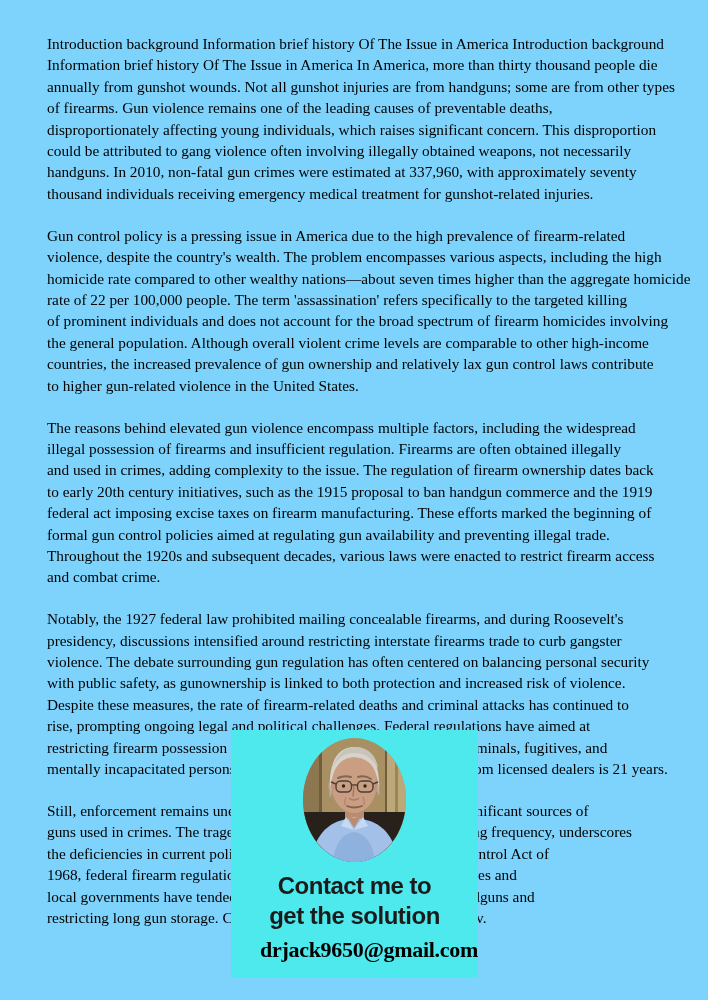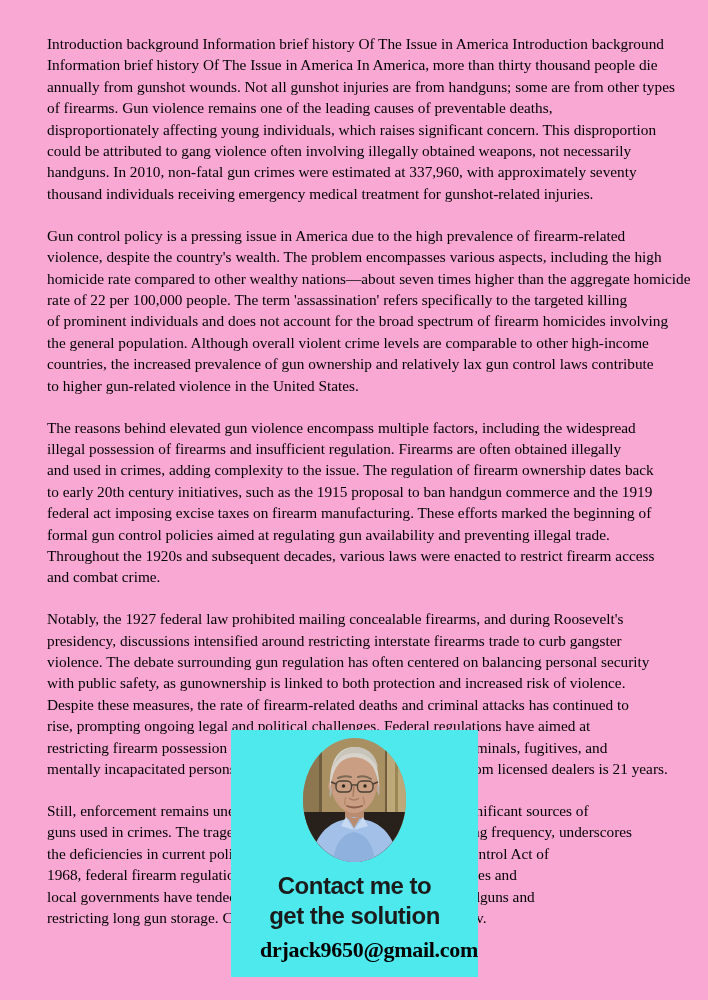--- a/index.html
+++ b/index.html
@@ -61,21 +61,21 @@
     font-size: 22px;
     line-height: 26px;
     letter-spacing: -0.3px;
     color: #000000;
     text-align: right;
   }
 </style>
 </head>
 <body>
 
-<div class="page" style="background-color: #f9a8d4;">
+<div class="page" style="background-color: #7dd3fc;">
 
   <article class="doc" style="color: rgb(0, 0, 0);">
     <p>Introduction background Information brief history Of The Issue in America Introduction background
 Information brief history Of The Issue in America In America, more than thirty thousand people die
 annually from gunshot wounds. Not all gunshot injuries are from handguns; some are from other types
 of firearms. Gun violence remains one of the leading causes of preventable deaths,
 disproportionately affecting young individuals, which raises significant concern. This disproportion
 could be attributed to gang violence often involving illegally obtained weapons, not necessarily
 handguns. In 2010, non-fatal gun crimes were estimated at 337,960, with approximately seventy
 thousand individuals receiving emergency medical treatment for gunshot-related injuries.</p>

